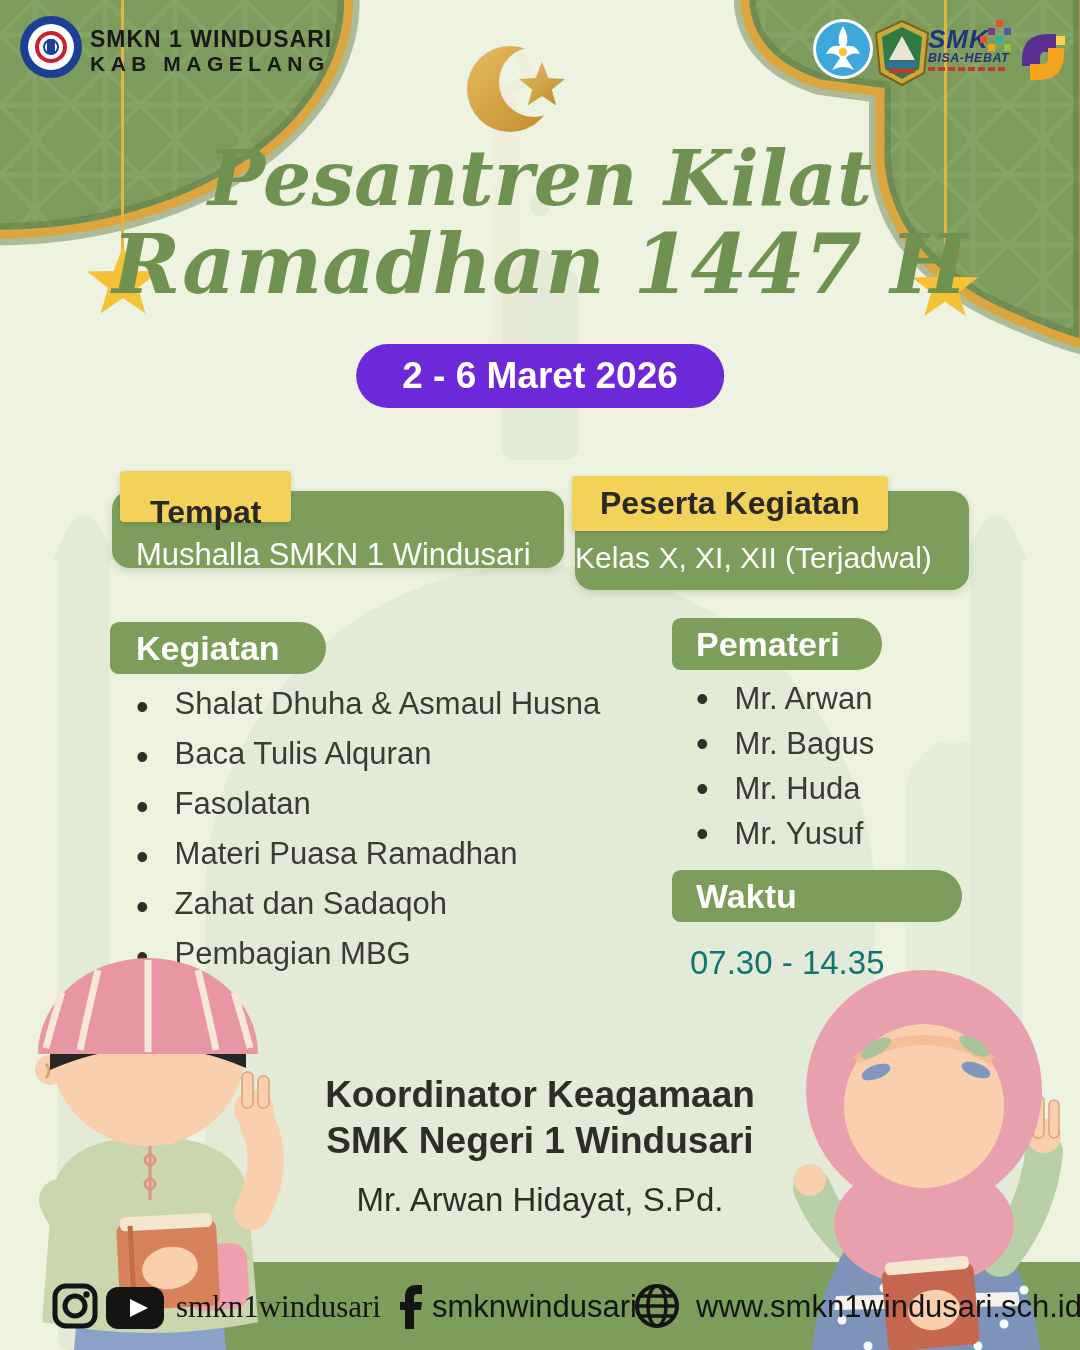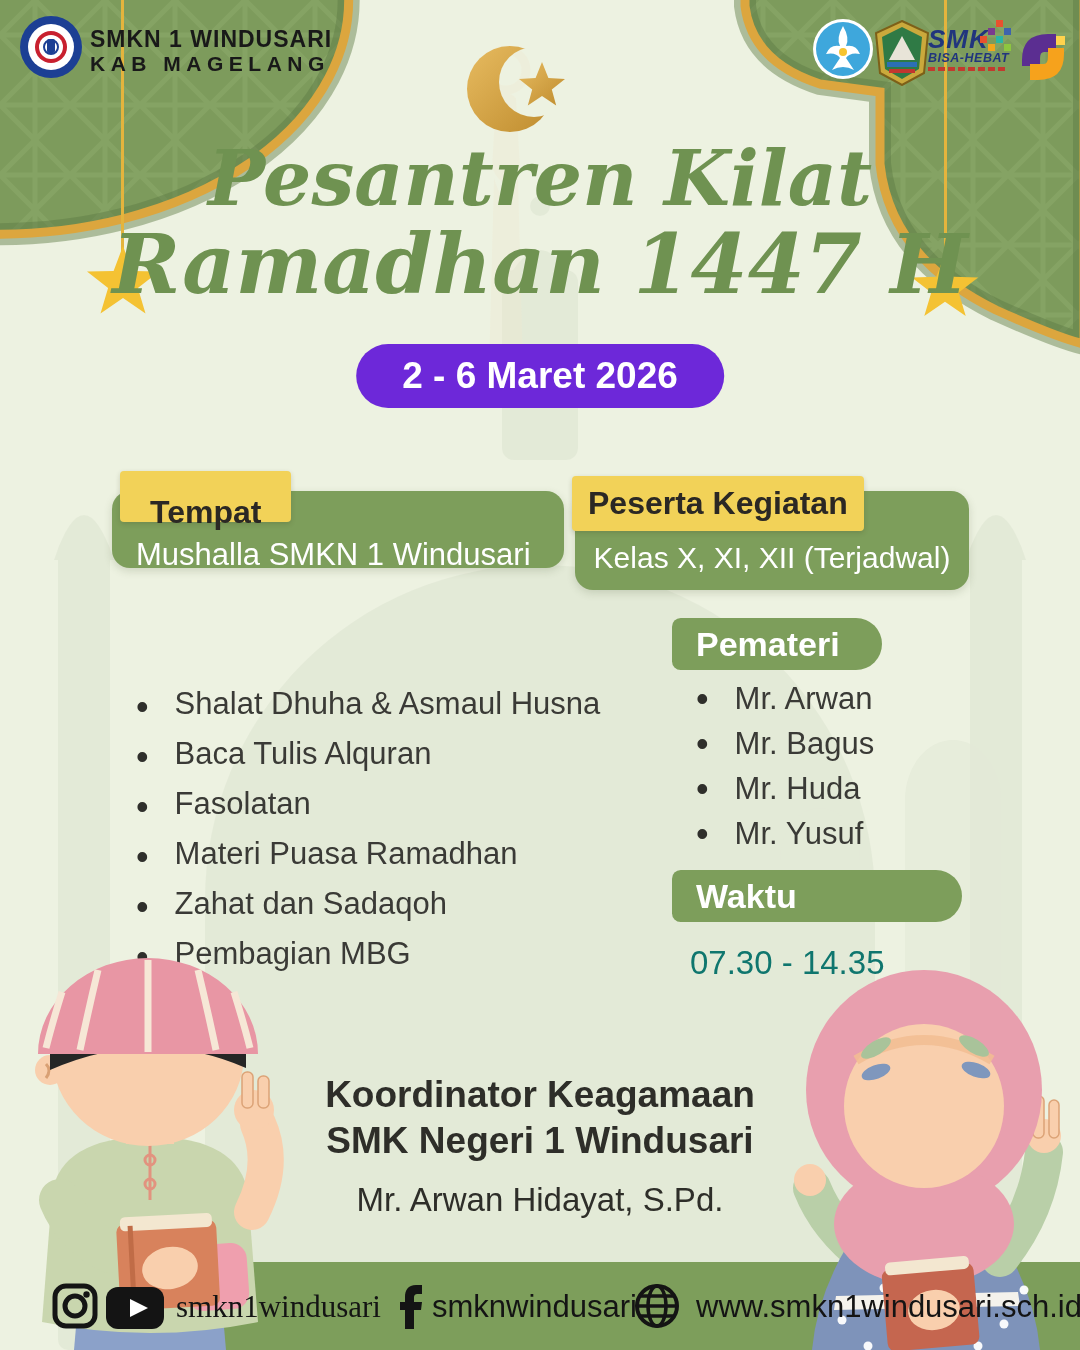--- a/index.html
+++ b/index.html
@@ -59,25 +59,25 @@
   .date-pill { left:50%; transform:translateX(-50%); top:344px; height:64px; line-height:64px;
     background:#6d28d9; color:#fff; font-size:37px; font-weight:bold; border-radius:34px;
     padding:0 46px; z-index:6; }
 
   
   .green-box { background:#7d9e5b; border-radius:18px; color:#fff; z-index:6;
     box-shadow:0 3px 8px rgba(60,80,40,0.18); }
   .tempat-box { left:112px; top:491px; width:452px; height:77px; }
   .tempat-box .val { position:absolute; left:24px; top:46px; font-size:31px; }
   .peserta-box { left:575px; top:491px; width:394px; height:99px; }
-  .peserta-box .val { position:absolute; left:0; top:50px; width:100%; text-align:center; font-size:30px; }
+  .peserta-box .val { position:absolute; left:0; top:50px; width:100%; text-align:left; font-size:30px; }
   .yellow-tag { background:#f2d258; color:#2b2824; font-weight:bold; z-index:7;
     border-radius:4px; box-shadow:0 2px 5px rgba(60,60,30,0.2); }
   .tempat-tag { left:112px; top:471px; height:51px; line-height:51px; font-size:32px; padding:16px 30px;margin-left:8px; }
-  .peserta-tag { left:572px; top:476px; height:55px; line-height:55px; font-size:32px; padding:0 16px; }
+  .peserta-tag { left:572px; top:476px; height:55px; line-height:55px; font-size:32px; padding:0 28px; }
 
   
   .sec-hd { background:#7d9e5b; color:#fff; font-weight:bold; font-size:34px;
     border-radius:10px 30px 30px 10px; z-index:6; line-height:52px; height:52px; }
   .kegiatan-hd { left:110px; top:622px; width:216px; padding-left:26px; }
   .pemateri-hd { left:672px; top:618px; width:210px; padding-left:24px; }
   .waktu-hd { left:672px; top:870px; width:290px; padding-left:24px; }
 
   
   .blist { z-index:8; color:#3a3a36; }
@@ -241,20 +241,21 @@
   <div class="abs green-box tempat-box">
     <div class="val">Mushalla SMKN 1 Windusari</div>
   </div>
   <div class="abs yellow-tag tempat-tag">Tempat</div>
 
   <div class="abs green-box peserta-box">
     <div class="val">Kelas X, XI, XII (Terjadwal)</div>
   </div>
   <div class="abs yellow-tag peserta-tag">Peserta Kegiatan</div>
 
+  <div class="abs sec-hd kegiatan-hd">Kegiatan</div>
   <div class="abs blist kegiatan-list">
     <div class="li">
         <span>Shalat Dhuha &amp; Asmaul Husna</span>
       </div>
     <div class="li">
         <span>Baca Tulis Alquran</span>
       </div>
     <div class="li">
         <span>Fasolatan</span>
       </div>

